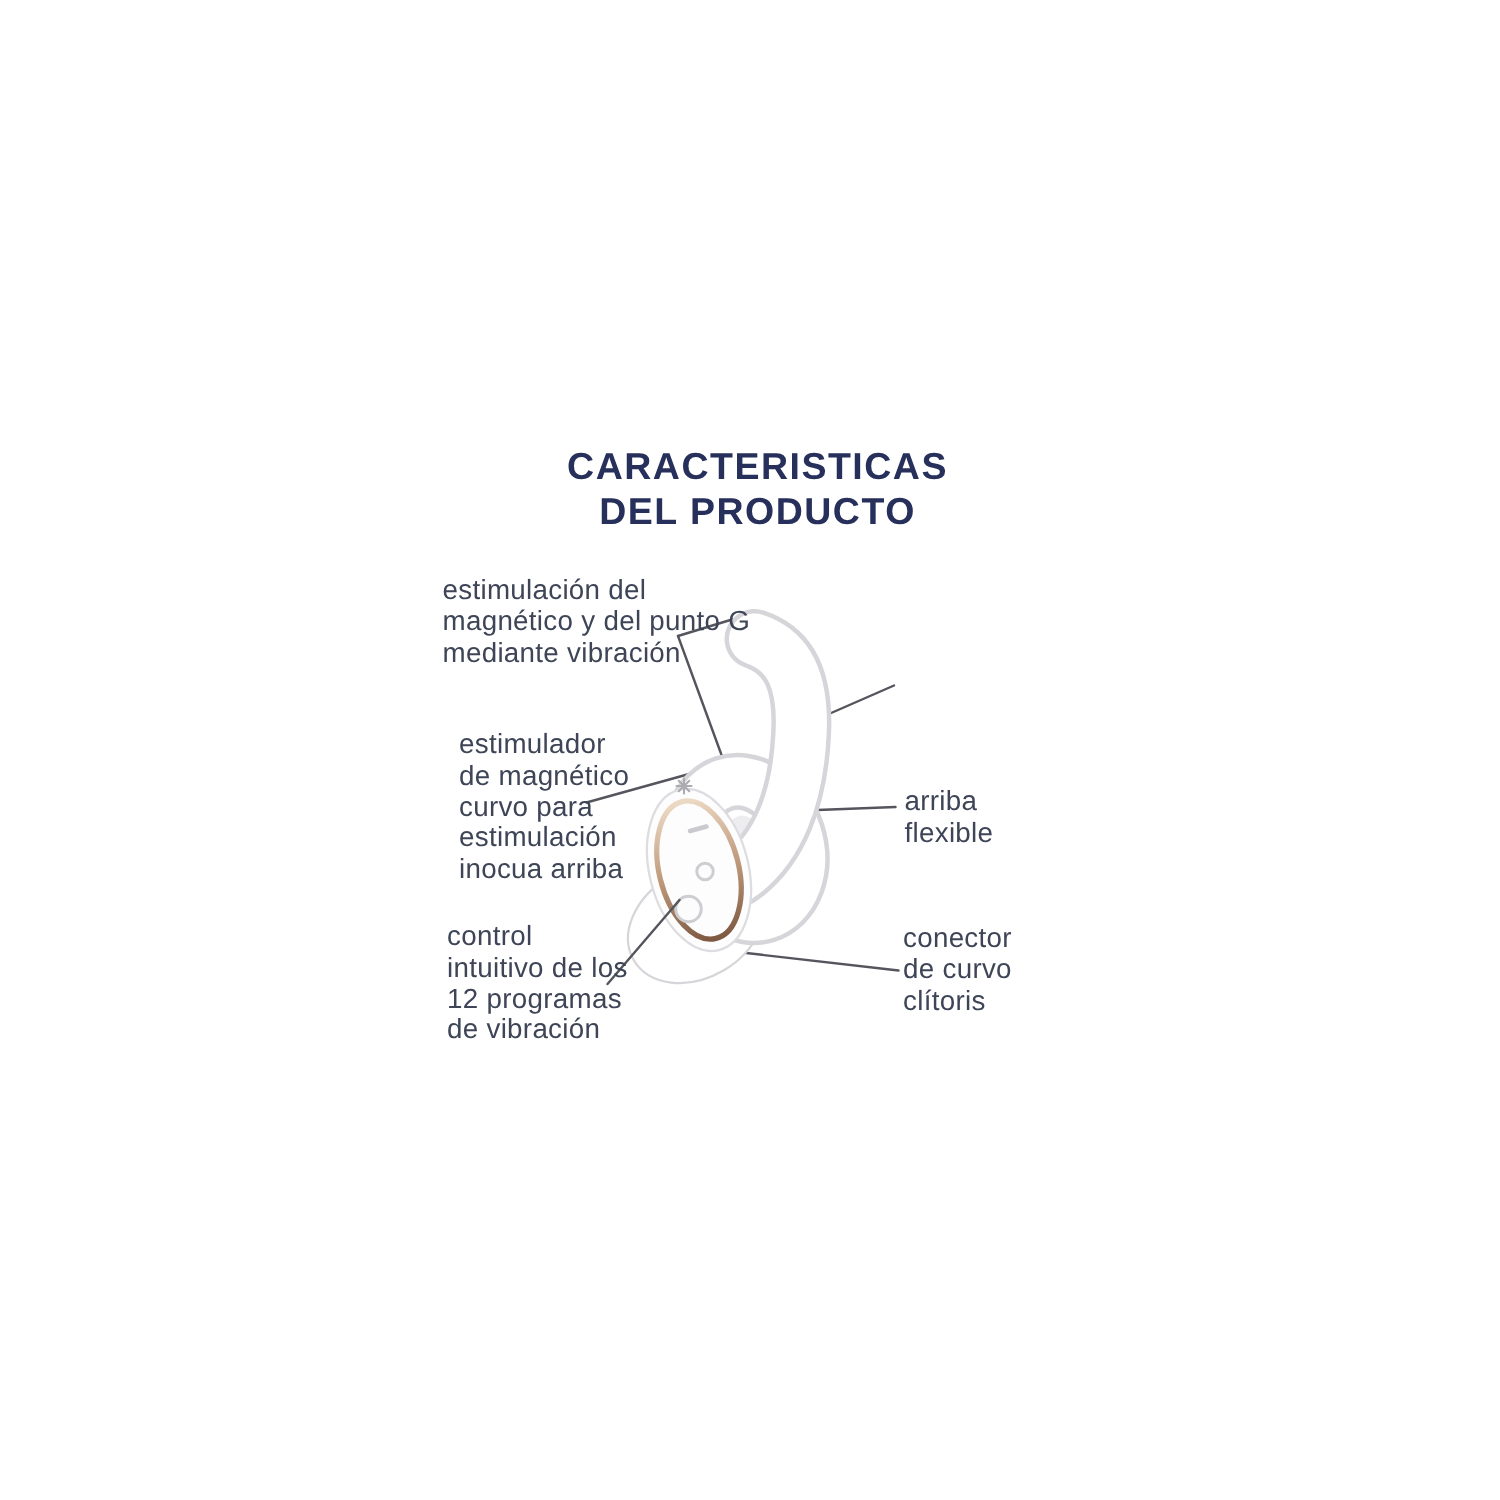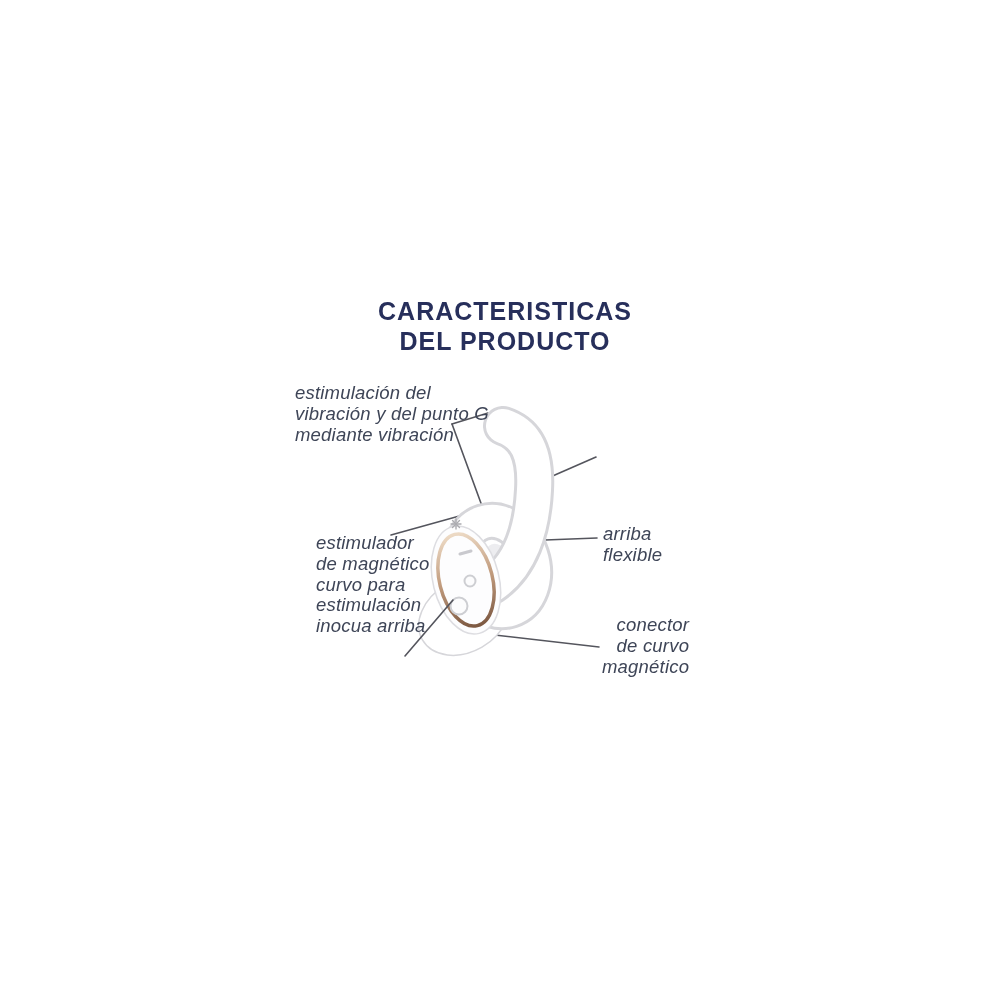--- a/index.html
+++ b/index.html
@@ -19,28 +19,27 @@
     letter-spacing:1px;
     line-height:30px;
   }
   .callout{
     position:absolute;
     color:var(--text-color,#3e4557);
     font-size:18.5px;
     line-height:20.8px;
     letter-spacing:0.2px;
     white-space:nowrap;
-    font-style:italic;
   }
   #c-l1{left:295px;top:383px;}
-  #c-l2{left:316px;top:486px;margin-top:47px;}
+  #c-l2{left:306px;top:486px;}
   #c-l3{left:298px;top:614px;}
   #c-r1{left:602px;top:426px;}
   #c-r2{left:603px;top:524px;}
-  #c-r3{left:602px;top:615px;text-align:right;}
+  #c-r3{left:602px;top:615px;}
   svg.overlay{position:absolute;left:0;top:0;}
   .leader{stroke:var(--line-color,#54555d);stroke-width:1.6;stroke-linecap:round;}
   .tube-out{fill:none;stroke:var(--product-edge,#d6d6da);}
   .tube-in{fill:none;stroke:#ffffff;}
   .body-fill{fill:#ffffff;stroke:var(--product-edge,#d6d6da);stroke-width:1.5;}
   .btn{fill:#fcfcfd;stroke:#cdced2;stroke-width:2;}
   .logo-line{stroke:#ababb0;stroke-width:1.4;stroke-linecap:round;}
 </style>
 </head>
 <body>
@@ -99,34 +98,40 @@
         <line class="logo-line" x1="452.5" y1="520.5" x2="459.5" y2="527.5"></line>
         <line class="logo-line" x1="459.5" y1="520.5" x2="452.5" y2="527.5"></line>
       </g>
     </g>
 
     <line class="leader" x1="405" y1="656" x2="453" y2="600"></line>
   </svg>
 
   <div id="c-l1" class="callout">
     <div>estimulación del</div>
-    <div>vibración y del punto G</div>
+    <div>magnético y del punto G</div>
     <div>mediante vibración</div>
   </div>
   <div id="c-l2" class="callout">
     <div>estimulador</div>
     <div>de magnético</div>
     <div>curvo para</div>
     <div>estimulación</div>
     <div>inocua arriba</div>
   </div>
+  <div id="c-l3" class="callout">
+    <div>control</div>
+    <div>intuitivo de los</div>
+    <div>12 programas</div>
+    <div>de vibración</div>
+  </div>
 
   <div id="c-r2" class="callout">
     <div>arriba</div>
     <div>flexible</div>
   </div>
   <div id="c-r3" class="callout">
     <div>conector</div>
     <div>de curvo</div>
-    <div>magnético</div>
+    <div>clítoris</div>
   </div>
 
 </div>
 
 </body></html>

